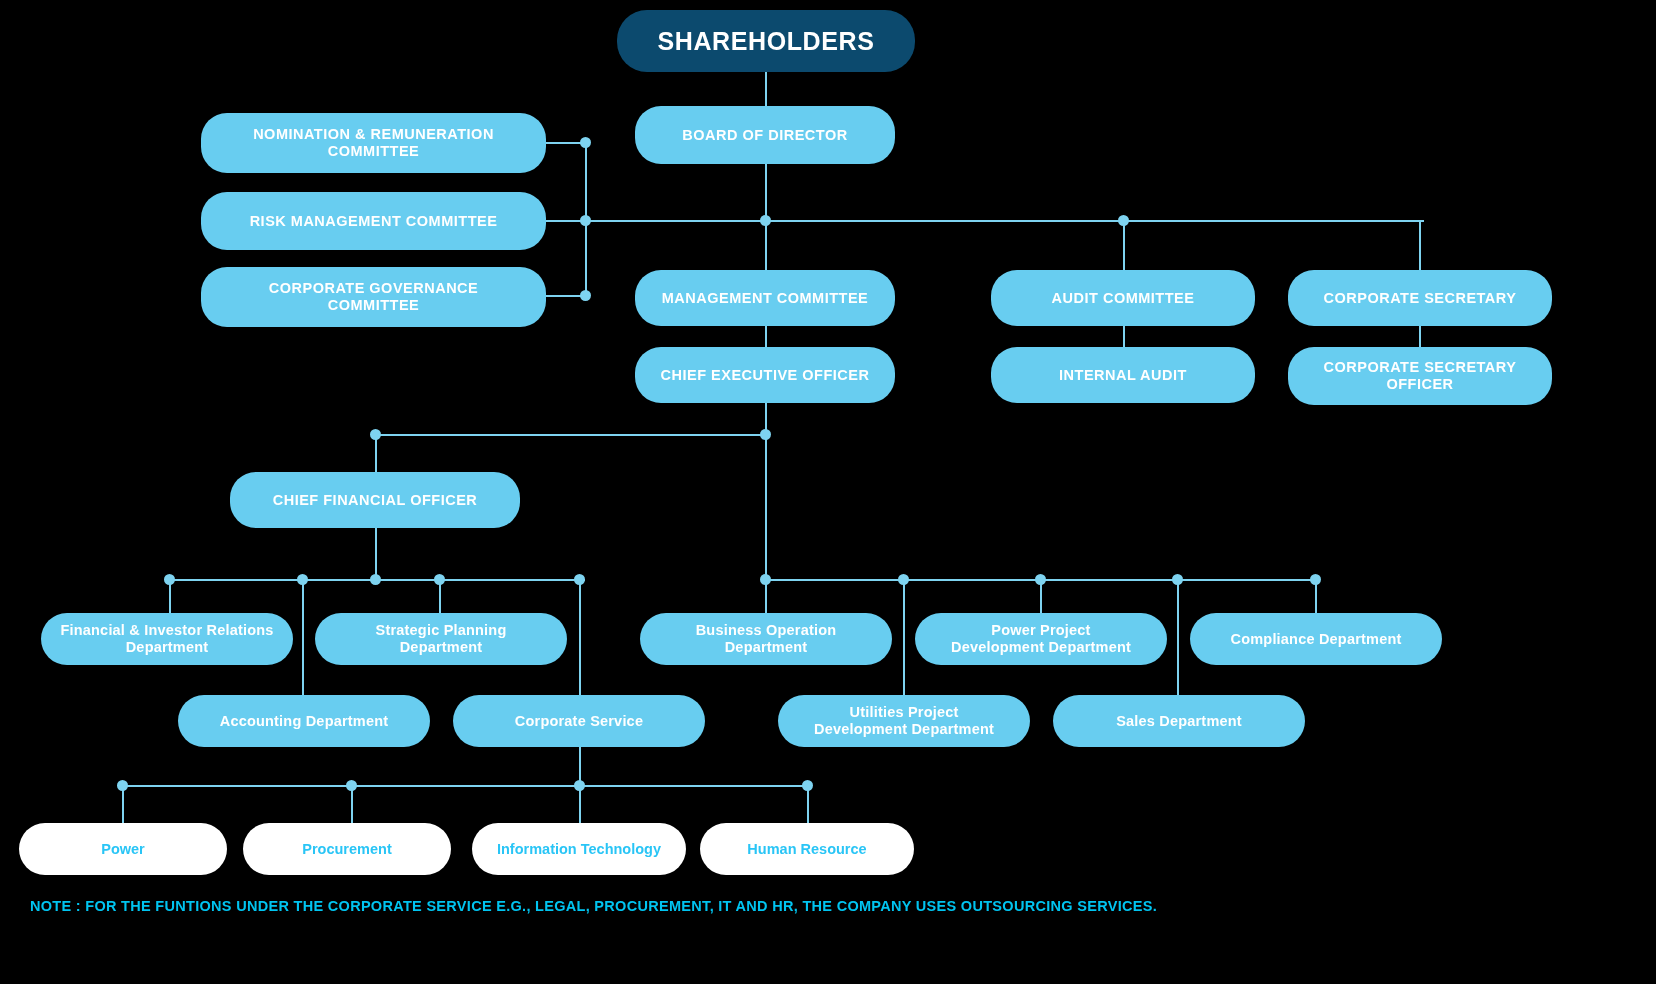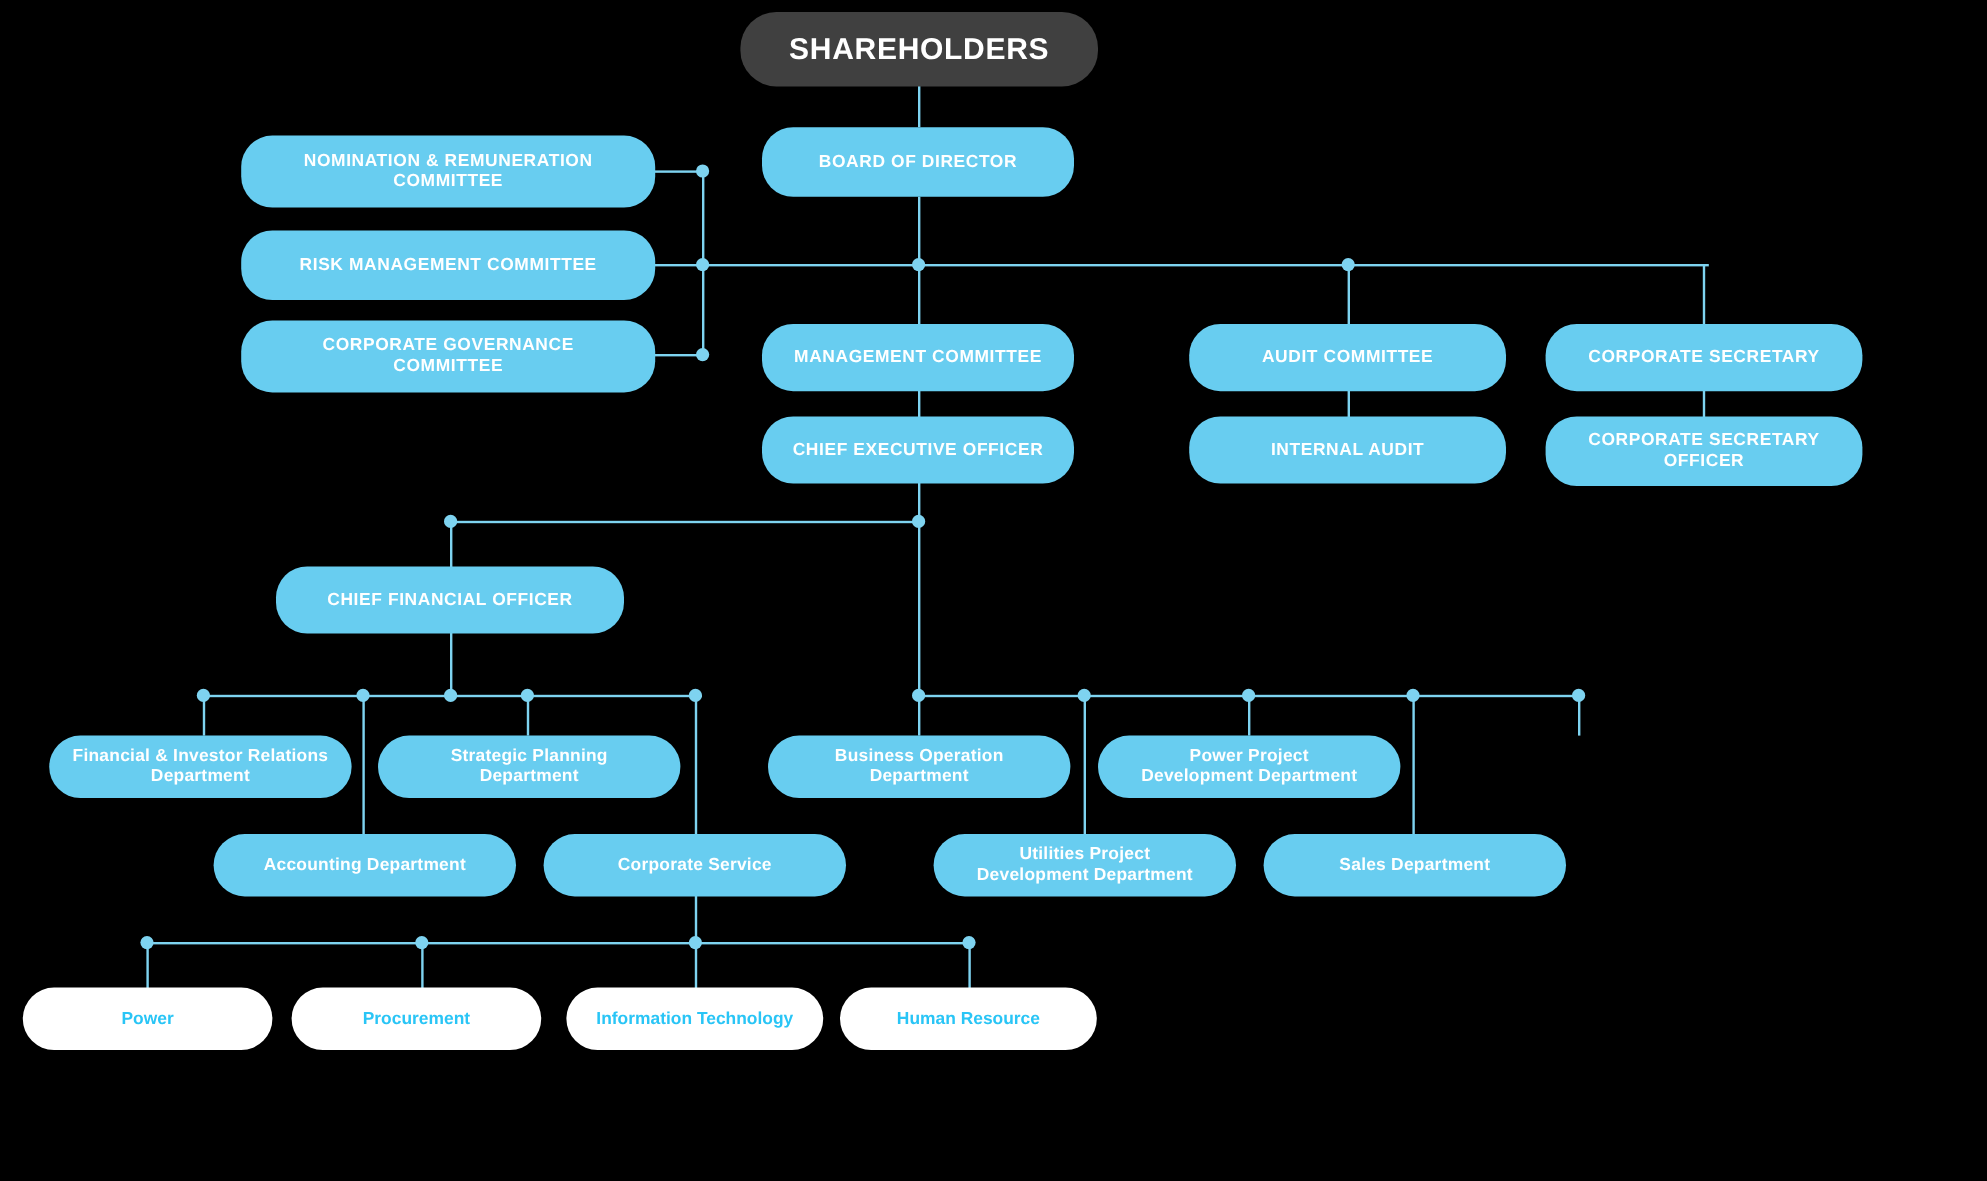--- a/index.html
+++ b/index.html
@@ -26,21 +26,21 @@
     text-align: center;
     color: #ffffff;
     background: #68cdf0;
     border-radius: 26px;
     line-height: 1.15;
     padding: 4px 10px;
     z-index: 3;
     white-space: pre-line;
   }
   .node.root {
-    background: #404040;
+    background: #0c4a6e;
     font-size: 25px;
     font-weight: 700;
     letter-spacing: 0.6px;
     border-radius: 30px;
   }
   .node.caps {
     font-size: 14.5px;
     font-weight: 600;
     letter-spacing: 0.5px;
   }
@@ -195,28 +195,30 @@
   <div class="node mixed" style="left:453px; top:695px; width:252px; height:52px;">Corporate Service</div>
 
   <div class="node mixed" style="left:178px; top:695px; width:252px; height:52px;">Accounting Department</div>
 
   <div class="node mixed" style="left:640px; top:613px; width:252px; height:52px;">Business Operation
 Department</div>
 
   <div class="node mixed" style="left:915px; top:613px; width:252px; height:52px;">Power Project
 Development Department</div>
 
+  <div class="node mixed" style="left:1190px; top:613px; width:252px; height:52px;">Compliance Department</div>
 
   <div class="node mixed" style="left:778px; top:695px; width:252px; height:52px;">Utilities Project
 Development Department</div>
 
   <div class="node mixed" style="left:1053px; top:695px; width:252px; height:52px;">Sales Department</div>
 
   <div class="node white" style="left:19px; top:823px; width:208px; height:52px;">Power</div>
 
   <div class="node white" style="left:472px; top:823px; width:214px; height:52px;">Information Technology</div>
 
   <div class="node white" style="left:243px; top:823px; width:208px; height:52px;">Procurement</div>
 
   <div class="node white" style="left:700px; top:823px; width:214px; height:52px;">Human Resource</div>
 
+  <div id="note"><span class="note-label">NOTE :</span><span> FOR THE FUNTIONS UNDER THE CORPORATE SERVICE E.G., LEGAL, PROCUREMENT, IT AND HR, THE COMPANY USES OUTSOURCING SERVICES.</span></div>
 
 </div>
 
 </body></html>

